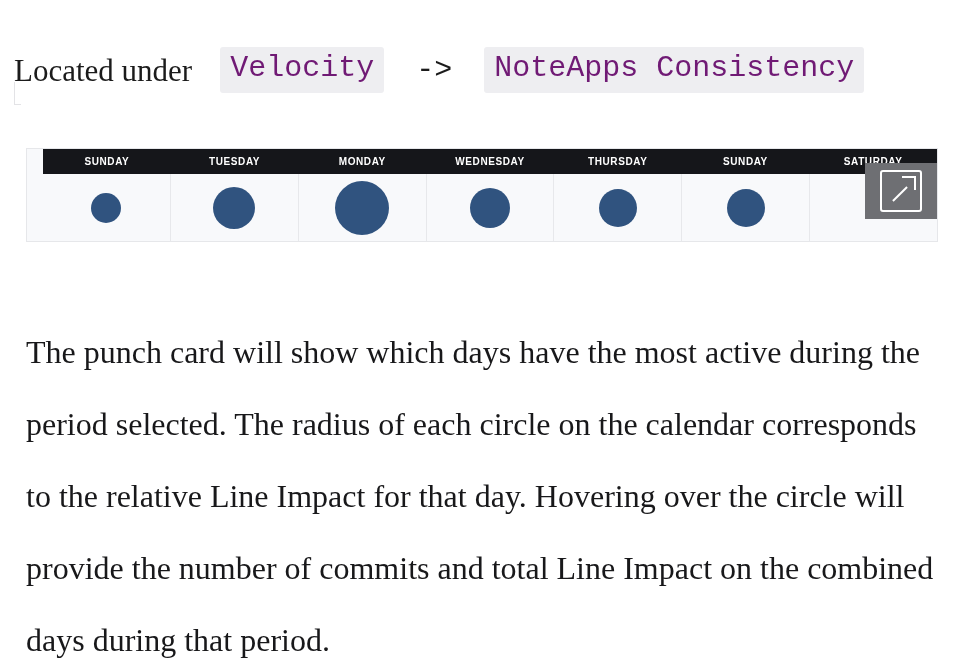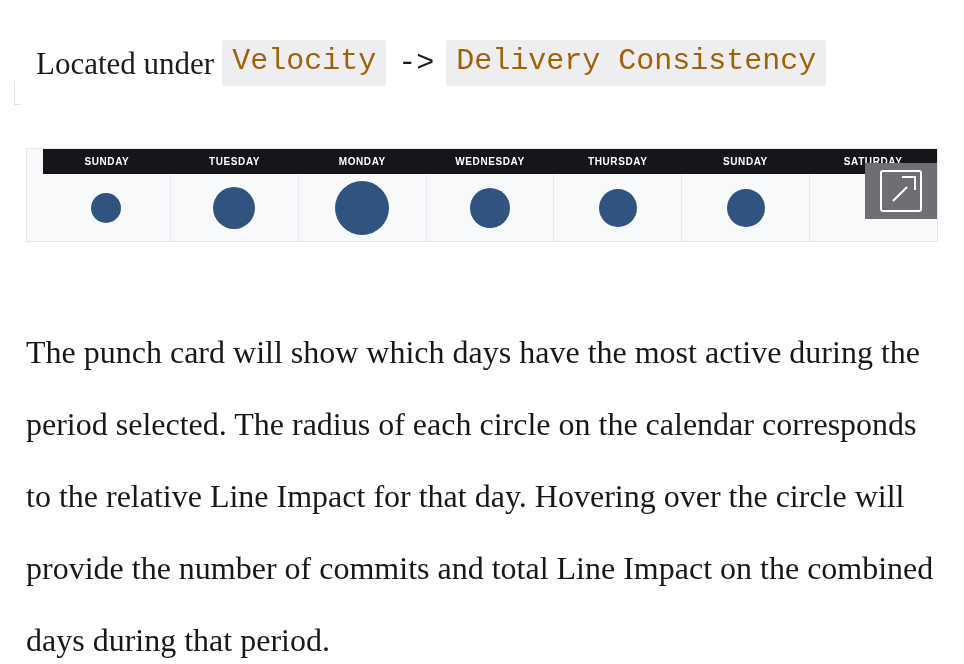--- a/index.html
+++ b/index.html
@@ -20,40 +20,41 @@
     position: relative;
     width: 964px;
     height: 664px;
     background: #ffffff;
   }
 
   
   .heading-row {
     position: absolute;
     left: 0;
-    top: 21px;
+    top: 28px;
     width: 964px;
     height: 84px;
     display: flex;
     align-items: center;
-    padding-left: 36px;
+    padding-left: 14px;
     box-sizing: border-box;
     white-space: nowrap;
+    gap: 20px;
   }
   .heading-text {
     font-family: "Liberation Serif", serif;
     font-size: 31px;
     line-height: 1;
     color: #1b1b1b;
   }
   .code-chip {
     font-family: "Liberation Mono", monospace;
     font-size: 30px;
     background: #eeeef1;
-    color: #a16207;
+    color: #701a75;
     padding: 6px 10px 9px 10px;
     border-radius: 3px;
     margin: 16px 8px;
     display: inline-block;
     line-height: 1.05;
   }
   .arrow-text {
     font-family: "Liberation Mono", monospace;
     font-size: 30px;
     color: #1b1b1b;
@@ -189,21 +190,21 @@
 </style>
 </head>
 <body>
 
 <div class="page">
 
   <div class="heading-row">
     <span class="heading-text">Located under</span>
     <span class="code-chip">Velocity</span>
     <span class="arrow-text">-&gt;</span>
-    <span class="code-chip">Delivery Consistency</span>
+    <span class="code-chip">NoteApps Consistency</span>
   </div>
 
   <div class="edge-artifact"></div>
 
   <div class="punchcard">
     <div class="pc-header">
       <div class="cell">SUNDAY</div>
       <div class="cell">TUESDAY</div>
       <div class="cell">MONDAY</div>
       <div class="cell">WEDNESDAY</div>

